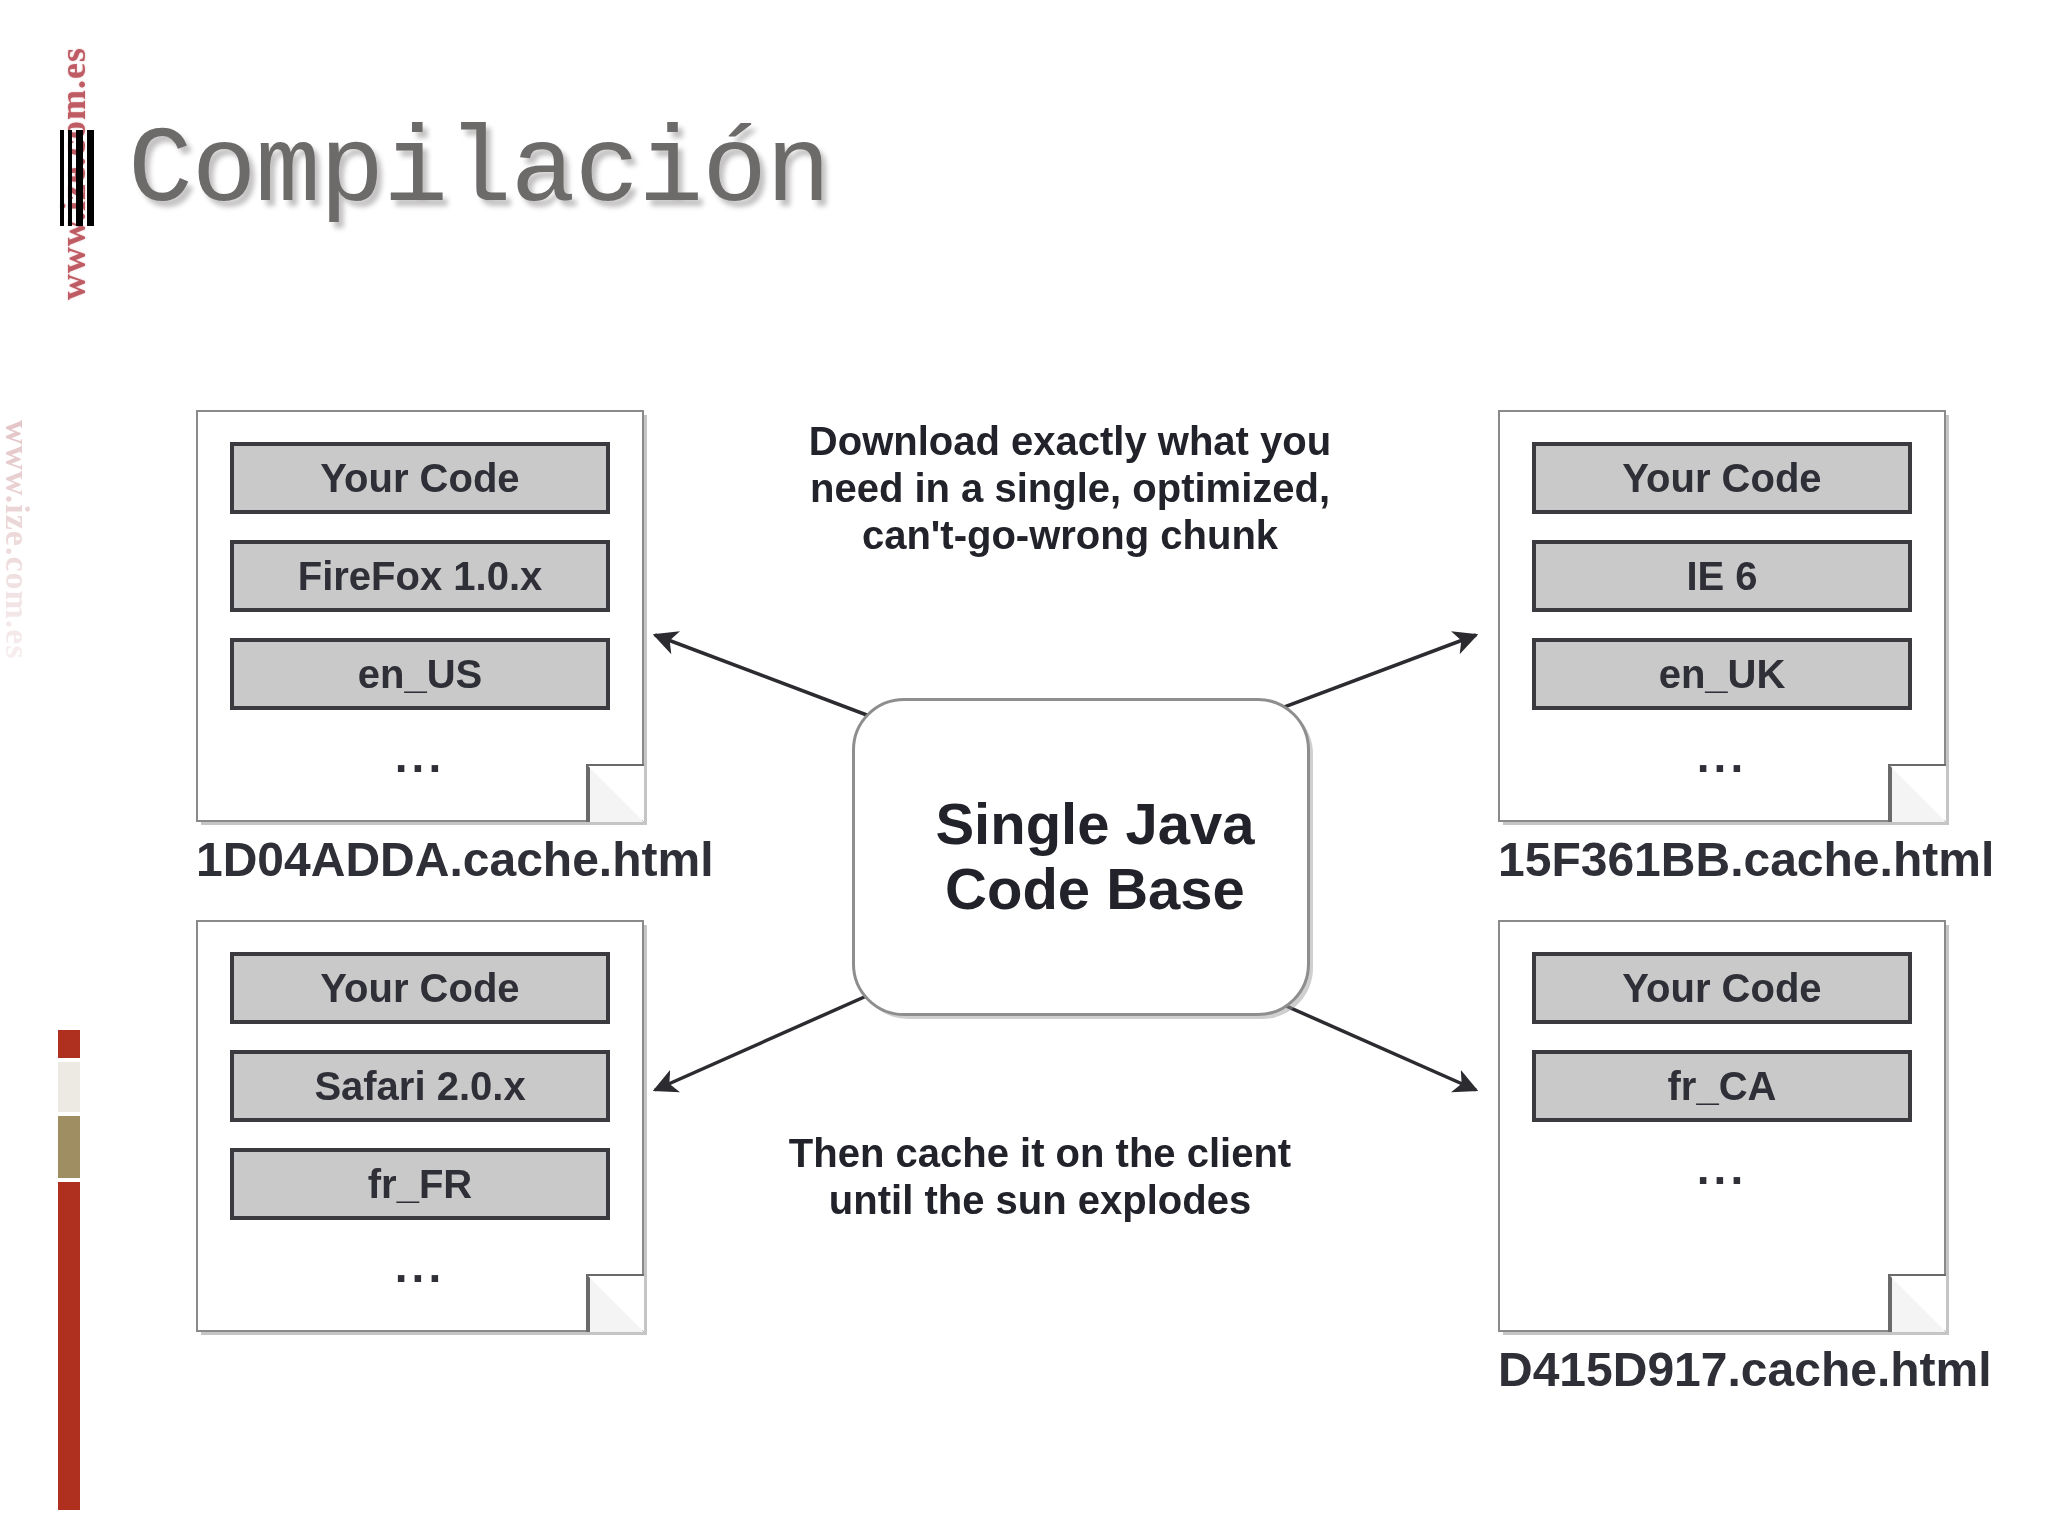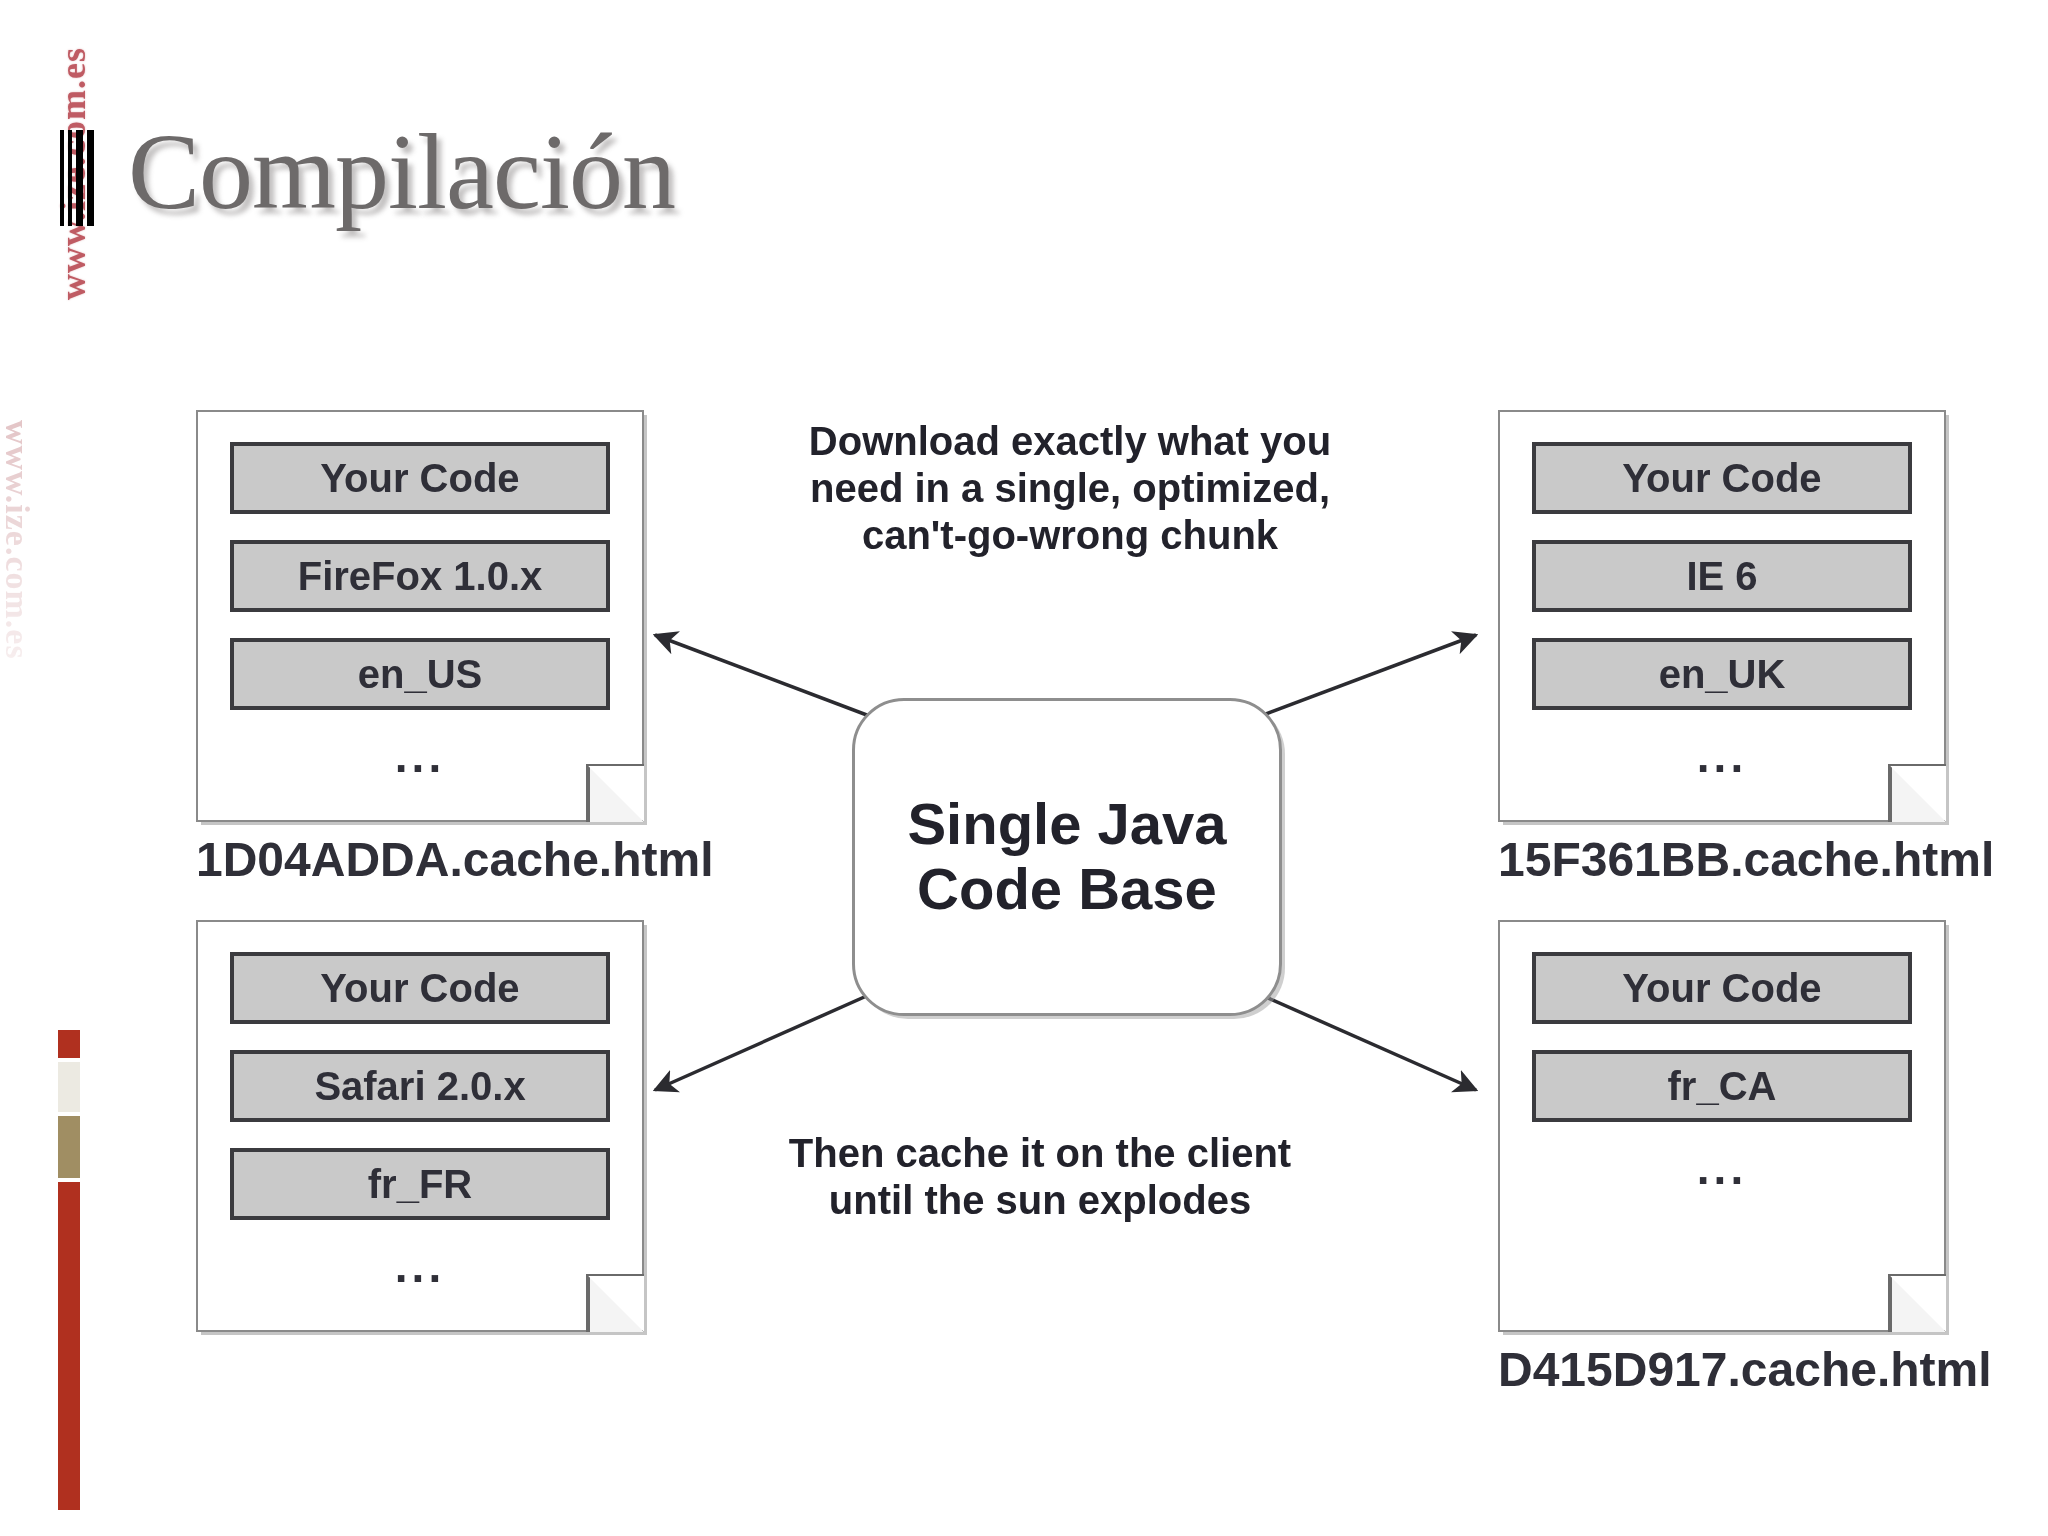--- a/index.html
+++ b/index.html
@@ -80,21 +80,21 @@
   
   #page-title {
     position: absolute;
     left: 128px;
     top: 110px;
     font-size: 108px;
     font-weight: 400;
     color: #6d6a6a;
     letter-spacing: -1px;
     text-shadow: 5px 6px 5px rgba(120,115,115,0.45);
-    font-family: Liberation Serif, serif;
+    font-family: Liberation Mono, monospace;
   }
 
   
   #diagram {
     position: absolute;
     left: 0; top: 0;
     width: 1676px; height: 1536px;
   }
 
   
@@ -181,20 +181,21 @@
     top: 698px;
     width: 424px;
     height: 312px;
     border: 3px solid #8e8e8e;
     border-radius: 52px;
     background: #ffffff;
     box-shadow: 4px 4px 0 -1px rgba(160,160,160,0.5);
     display: flex;
     align-items: center;
     justify-content: center;
+    padding-left: 28px;
   }
   #hub-text {
     text-align: center;
     font-size: 58px;
     font-weight: bold;
     color: #22222b;
     line-height: 1.12;
     white-space: pre-line;
   }
 

